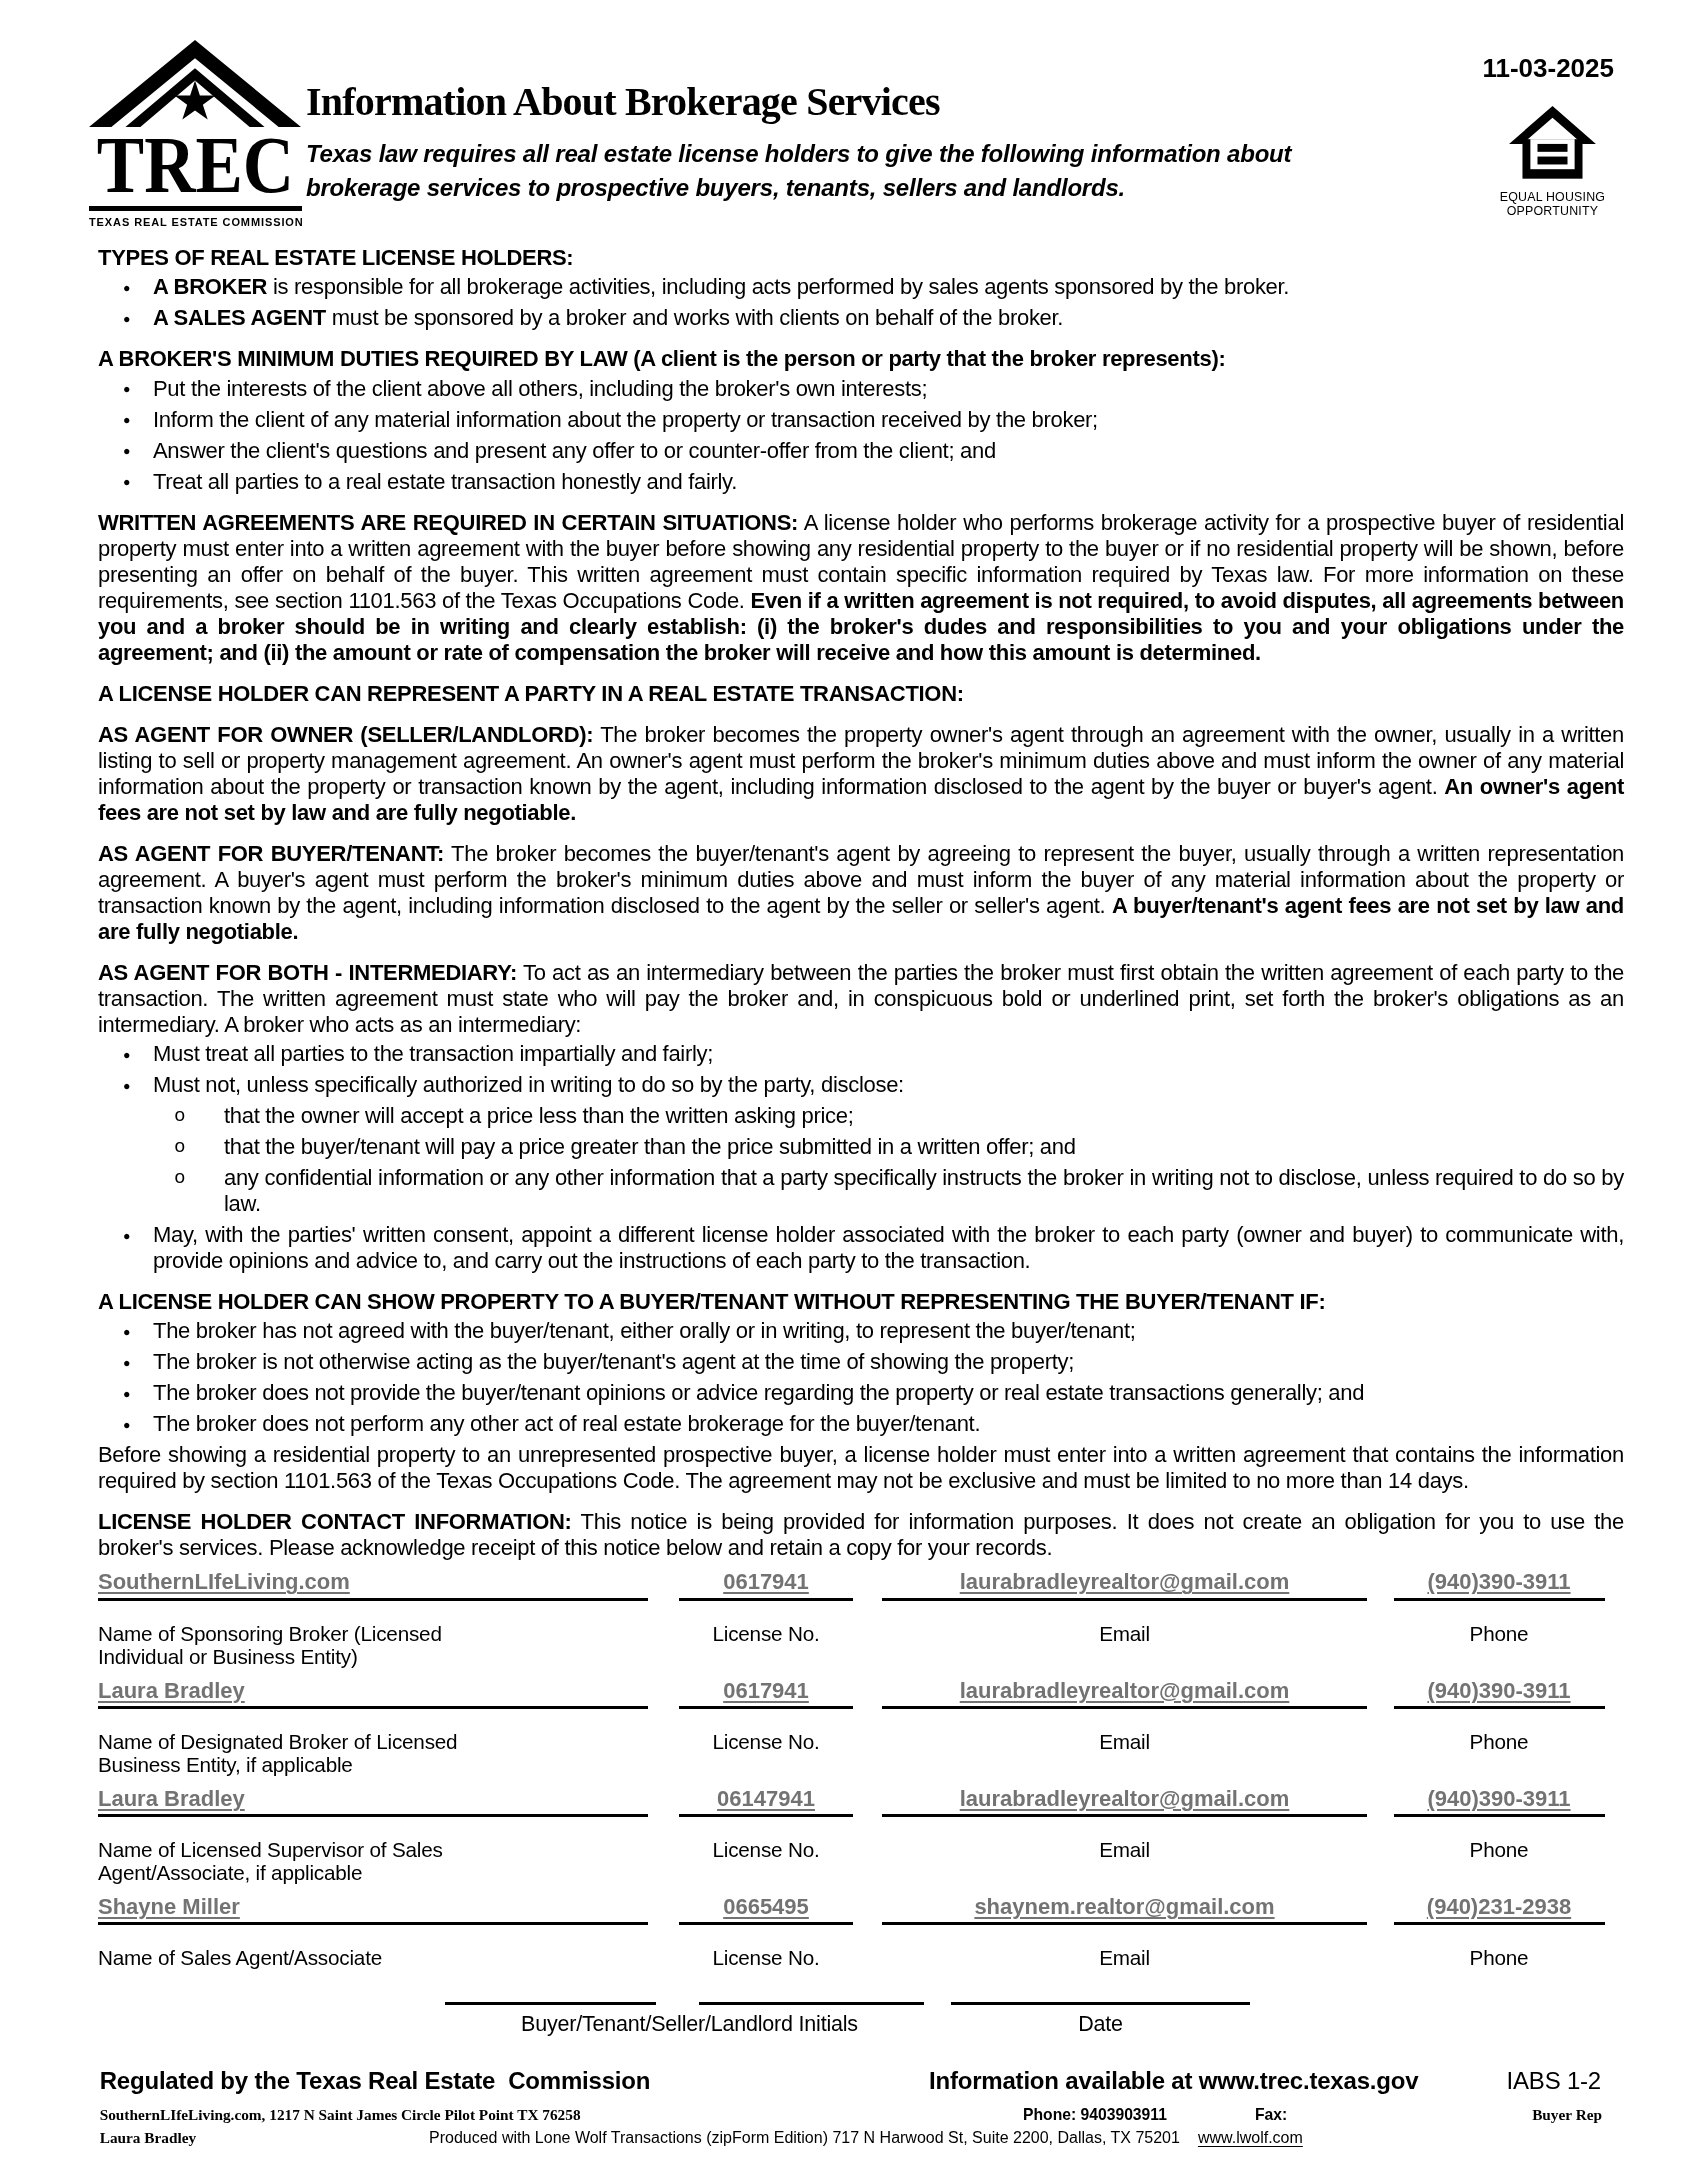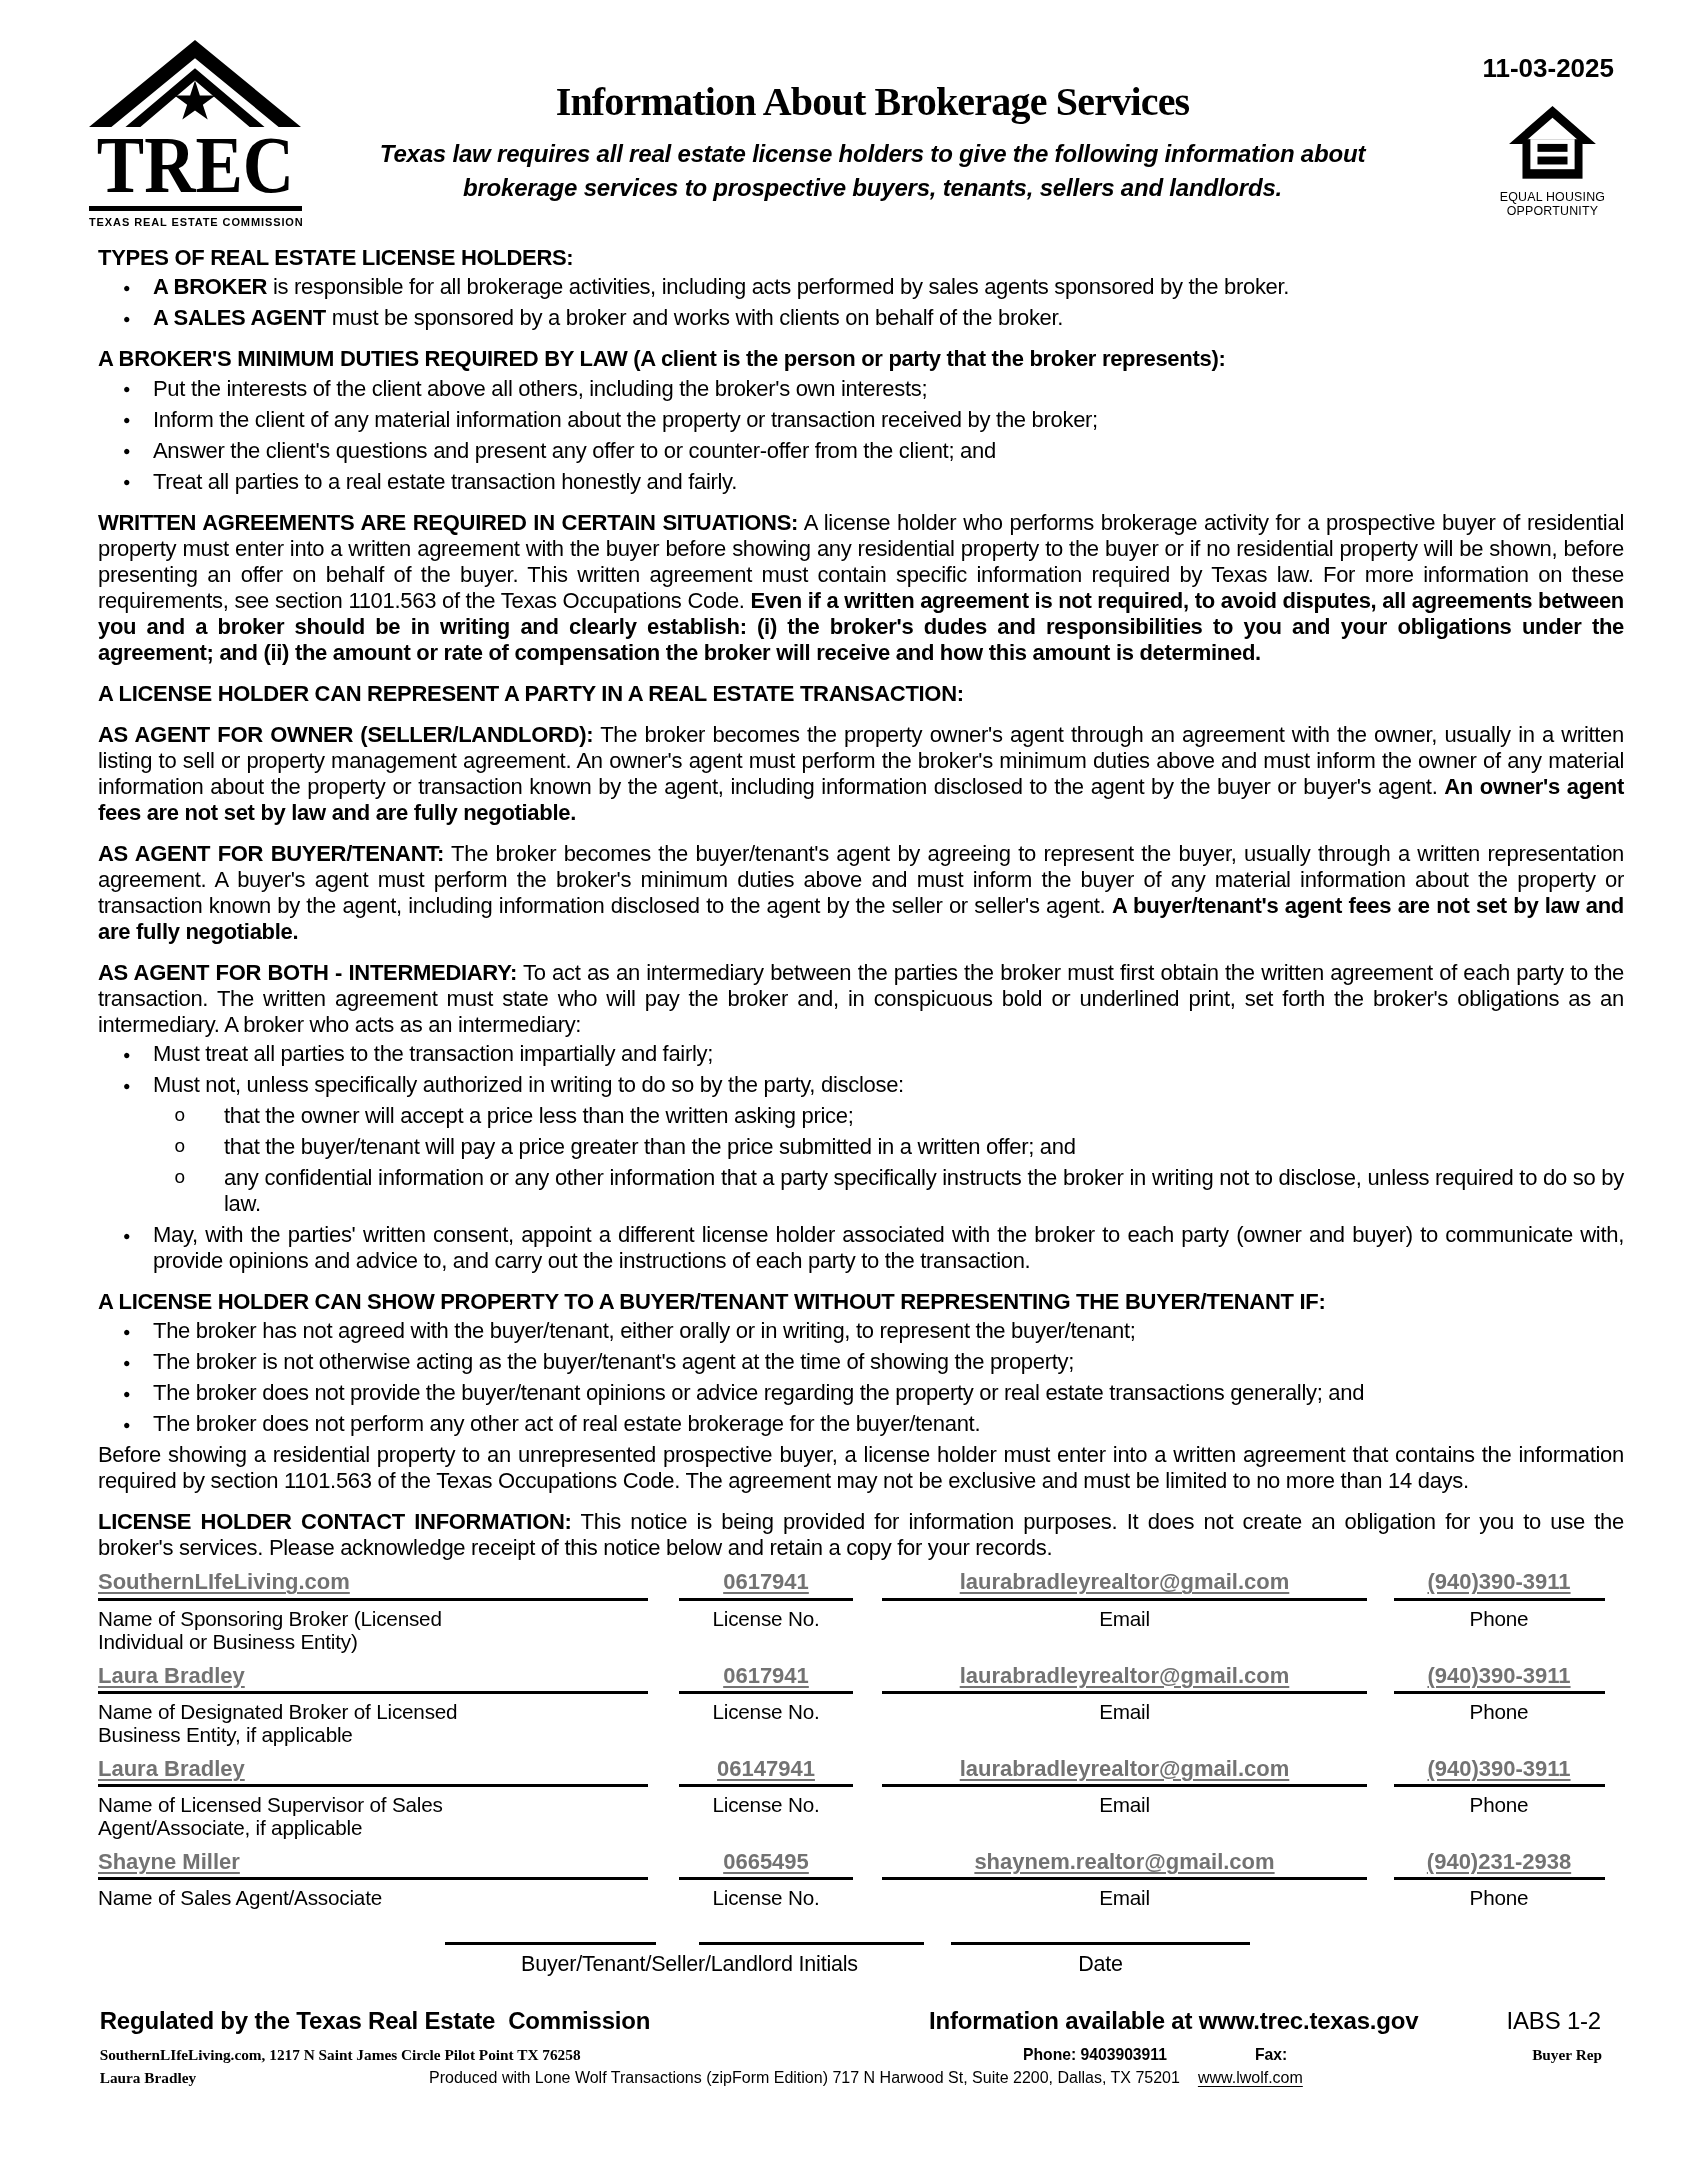--- a/index.html
+++ b/index.html
@@ -14,21 +14,21 @@
   .trec-logo { position:absolute; left:89px; top:40px; width:213px; }
   .trec-roof { display:block; }
   .trec-word {
     font-family:"Liberation Serif","DejaVu Serif",serif; font-weight:bold;
     font-size:71px; line-height:63px; text-align:center; letter-spacing:0px;
     transform:scaleY(1.12); transform-origin:center top; margin-top:3.3px;
   }
   .trec-rule { border-top:5.8px solid #000; margin-top:13.2px; }
   .trec-sub { font-size:11px; font-weight:bold; letter-spacing:0.9px; text-align:center; margin-top:4.1px; white-space:nowrap; }
 
-  .title-block { position:absolute; left:306px; top:78px; width:1133px; text-align:center; }
+  .title-block { position:absolute; left:306px; top:78px; width:1133px; text-align:left; }
   .doc-title { font-family:"Liberation Serif","DejaVu Serif",serif; font-weight:bold; font-size:40px; margin:0; letter-spacing:-0.8px; }
   .subtitle { margin-top:11.6px; font-style:italic; font-weight:bold; font-size:24px; line-height:34px; letter-spacing:-0.2px; }
 
   .doc-date { position:absolute; top:53px; right:73px; font-size:26px; font-weight:bold; }
   .eho { position:absolute; left:1489px; top:106px; width:127px; text-align:center; font-size:12.4px; line-height:14px; letter-spacing:0.2px; }
   .eho svg { display:block; margin:0 auto 5px auto; }
 
   
   .content { padding:0 63px 0 98px; }
   .para {
@@ -55,21 +55,21 @@
   .cc1 { width:550px; }
   .cc2 { width:174px; margin-left:31px; }
   .cc3 { width:485px; margin-left:29px; }
   .cc4 { width:211px; margin-left:26.5px; }
   .val {
     border-bottom:3.3px solid #000; font-weight:bold; font-size:22px; line-height:26.5px;
     color:#737373; padding-bottom:1.7px; text-align:center; white-space:nowrap;
   }
   .cc1 .val { text-align:left; }
   .u { text-decoration:underline; text-decoration-thickness:1.7px; text-underline-offset:3.3px; }
-  .lbl { font-size:20.7px; line-height:23px; padding-top:6px; letter-spacing:-0.2px; }
+  .lbl { font-size:20.7px; line-height:23px; padding-top:21px; letter-spacing:-0.2px; }
   .cc1 .lbl { max-width:397px; }
   .cc2 .lbl, .cc3 .lbl, .cc4 .lbl { text-align:center; }
 
   
   .sig-area { position:relative; height:61px; margin-top:33px; }
   .sig-line { position:absolute; top:0; border-top:3.3px solid #000; }
   .sl1 { left:347px; width:211px; }
   .sl2 { left:601px; width:225px; }
   .sl3 { left:853px; width:299px; }
   .sig-lbl { position:absolute; top:10px; font-size:21.5px; letter-spacing:-0.2px; }

